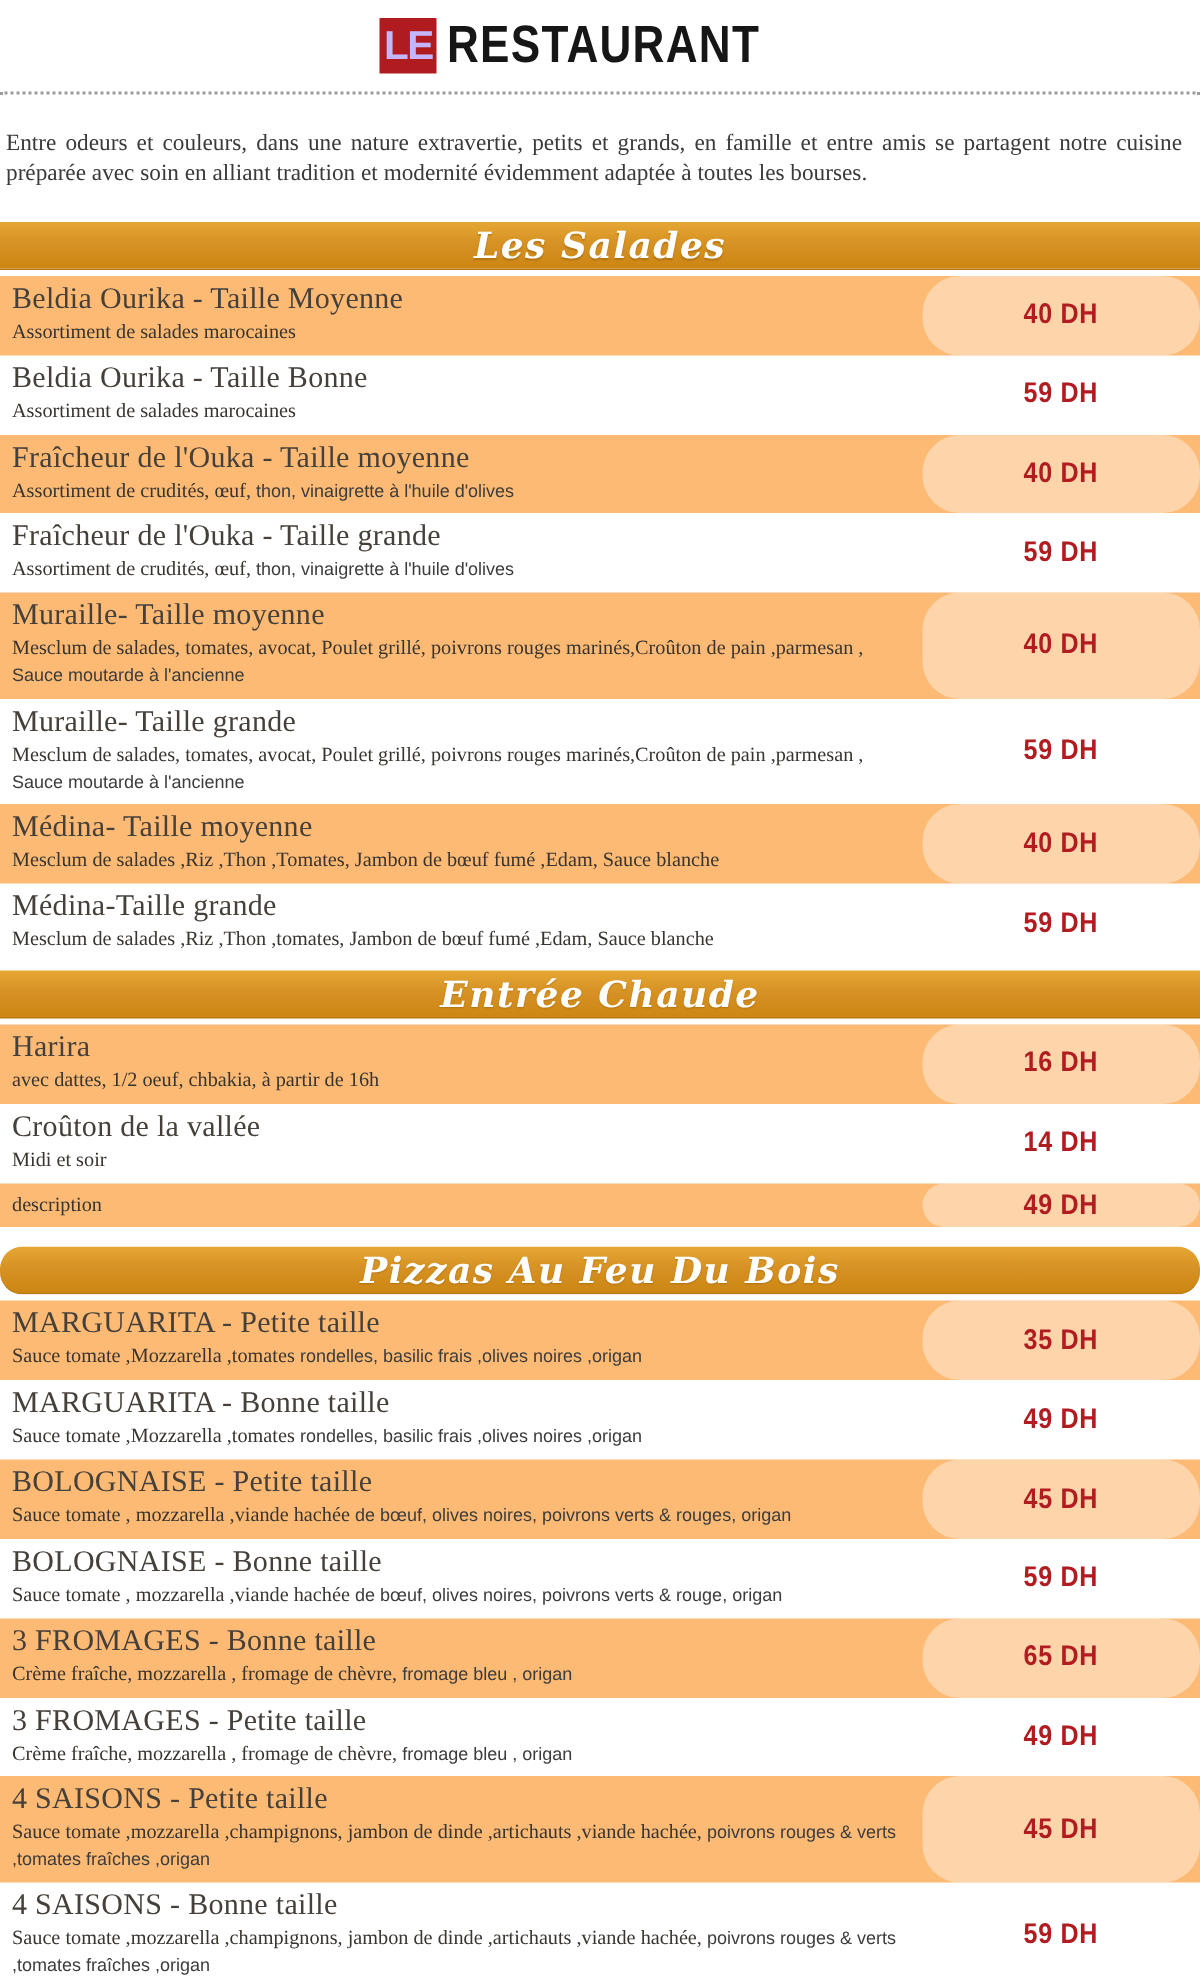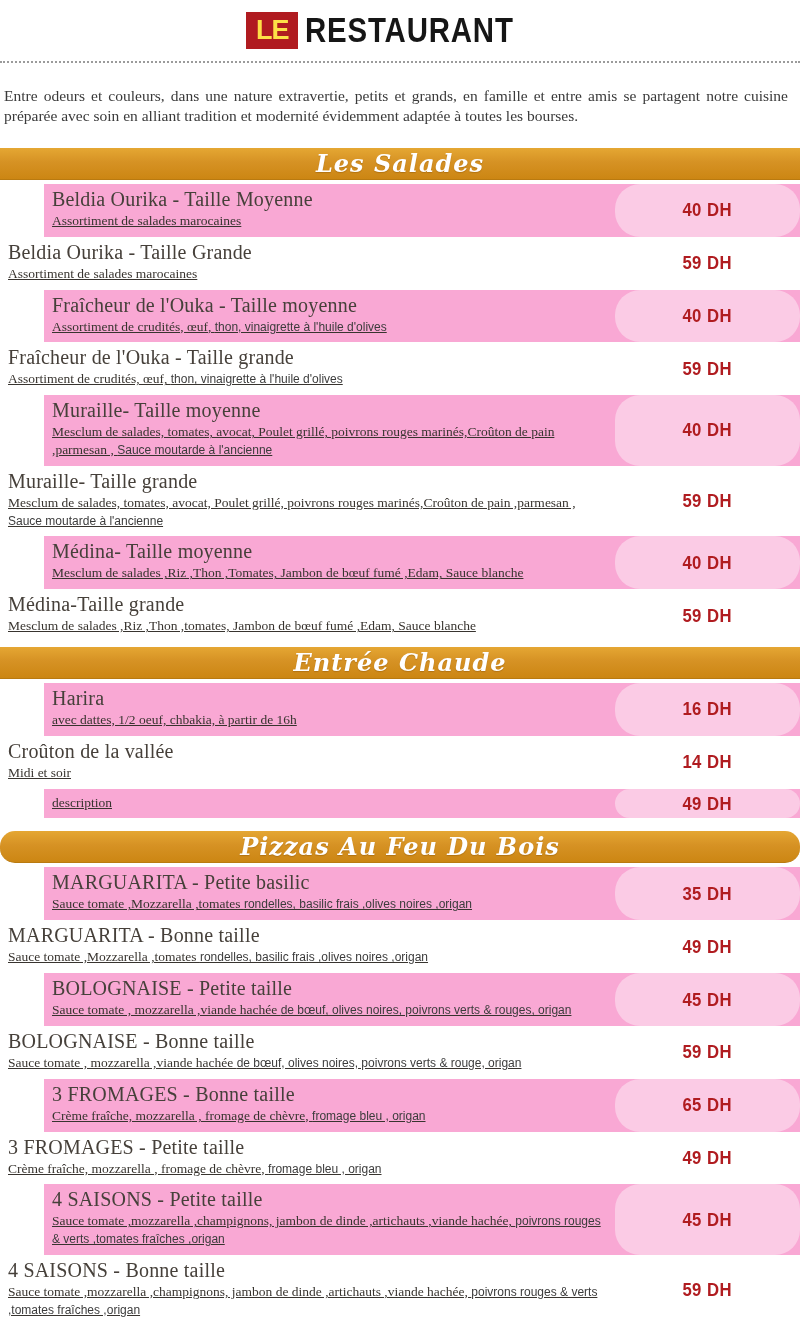--- a/index.html
+++ b/index.html
@@ -5,21 +5,21 @@
   html,body{margin:0;padding:0;}
   body{
     width:800px;height:1325px;overflow:hidden;background:#ffffff;
     font-family:"Liberation Serif", serif;
   }
   .page{width:800px;height:1325px;overflow:hidden;}
 
   
   .header{display:flex;justify-content:center;align-items:center;gap:7px;padding:10px 0 11px;}
   .logo-badge{
-    background:#b01b20;color:#fde047;width:52px;height:37px;
+    background:#b01b20;color:#c4b5fd;width:38px;height:37px;
     display:flex;align-items:center;justify-content:center;
     font:800 27px "Liberation Sans", sans-serif;letter-spacing:-1px;
   }
   .logo-text{
     font:800 35px "Liberation Sans", sans-serif;color:#161616;
     letter-spacing:1px;display:inline-block;transform:scaleX(0.84);transform-origin:left center;
   }
   .dotted-sep{border:0;border-top:2px dotted #9b9b9b;margin:0;}
 
   
@@ -36,24 +36,24 @@
     text-align:right;
   }
   .section-title{
     color:#ffffff;font:italic 700 24px "DejaVu Serif", serif;letter-spacing:1px;
     text-shadow:0 1px 1px rgba(120,70,0,0.35);
   }
   section:nth-of-type(3) .section-bar{margin-top:13px;border-radius:15px;}
 
   
   .row{display:flex;align-items:stretch;}
-  .row.tan{background:#f9a8d4;margin-left:44px;}
+  .row.tan{background:#fdba74;}
   .item-info{flex:1;padding:4px 10px 7px 8px;}
   .item-name{font:400 20px "Liberation Serif", serif;color:#46403a;letter-spacing:0.2px;}
-  .item-desc{font:400 13.5px "Liberation Serif", serif;color:#38342f;margin-top:1px;line-height:1.32;text-decoration:underline;}
+  .item-desc{font:400 13.5px "Liberation Serif", serif;color:#38342f;margin-top:1px;line-height:1.32;}
   .d2{font:400 12px "Liberation Sans", sans-serif;color:#3c3c3c;}
   .price-cell{width:185px;flex:0 0 185px;display:flex;align-items:center;justify-content:center;}
   .row.tan .price-cell{background:rgba(255,255,255,0.40);border-radius:25px;}
   .price{
     font:700 19px "Liberation Sans", sans-serif;color:#b01c20;
     display:inline-block;transform:scaleX(0.88);letter-spacing:0.5px;white-space:nowrap;
   }
 </style>
 </head>
 <body>
@@ -80,21 +80,21 @@
       <div class="item-name">Beldia Ourika - Taille Moyenne</div>
       <div class="item-desc"><span class="d1">Assortiment  de salades marocaines</span></div>
     </div>
     <div class="price-cell">
       <span class="price">40 DH</span>
     </div>
   </div>
 
   <div class="row">
     <div class="item-info">
-      <div class="item-name">Beldia Ourika - Taille Grande</div>
+      <div class="item-name">Beldia Ourika - Taille Bonne</div>
       <div class="item-desc"><span class="d1">Assortiment  de salades marocaines</span></div>
     </div>
     <div class="price-cell">
       <span class="price">59 DH</span>
     </div>
   </div>
 
   <div class="row tan">
     <div class="item-info">
       <div class="item-name">Fraîcheur de l'Ouka - Taille moyenne</div>
@@ -193,21 +193,21 @@
 </div>
   </section>
 
   <section>
     <div class="section-bar">
       <span class="section-title">Pizzas Au Feu Du Bois</span>
     </div>
     <div class="rows">
   <div class="row tan">
     <div class="item-info">
-      <div class="item-name">MARGUARITA - Petite basilic</div>
+      <div class="item-name">MARGUARITA - Petite taille</div>
       <div class="item-desc"><span class="d1">Sauce tomate ,Mozzarella ,tomates </span><span class="d2">rondelles, basilic frais ,olives noires ,origan</span></div>
     </div>
     <div class="price-cell">
       <span class="price">35 DH</span>
     </div>
   </div>
 
   <div class="row">
     <div class="item-info">
       <div class="item-name">MARGUARITA - Bonne taille</div>

